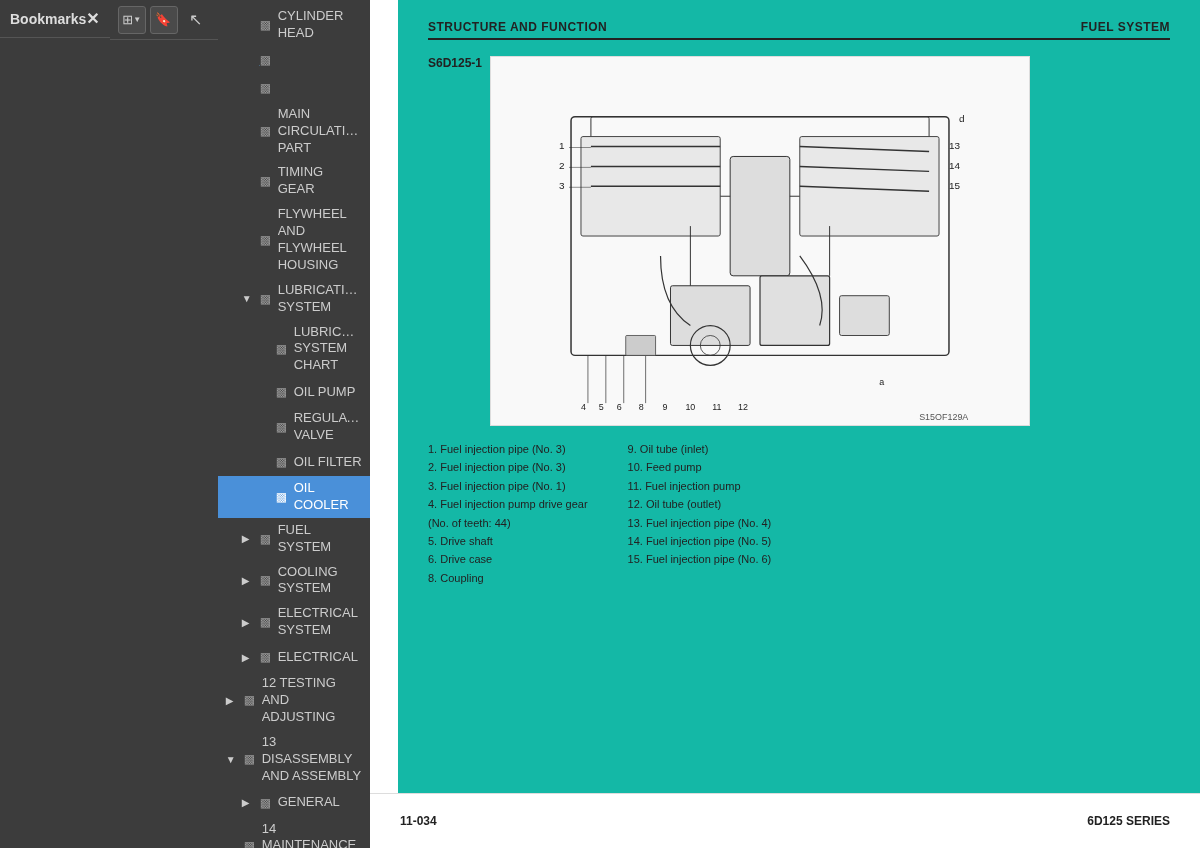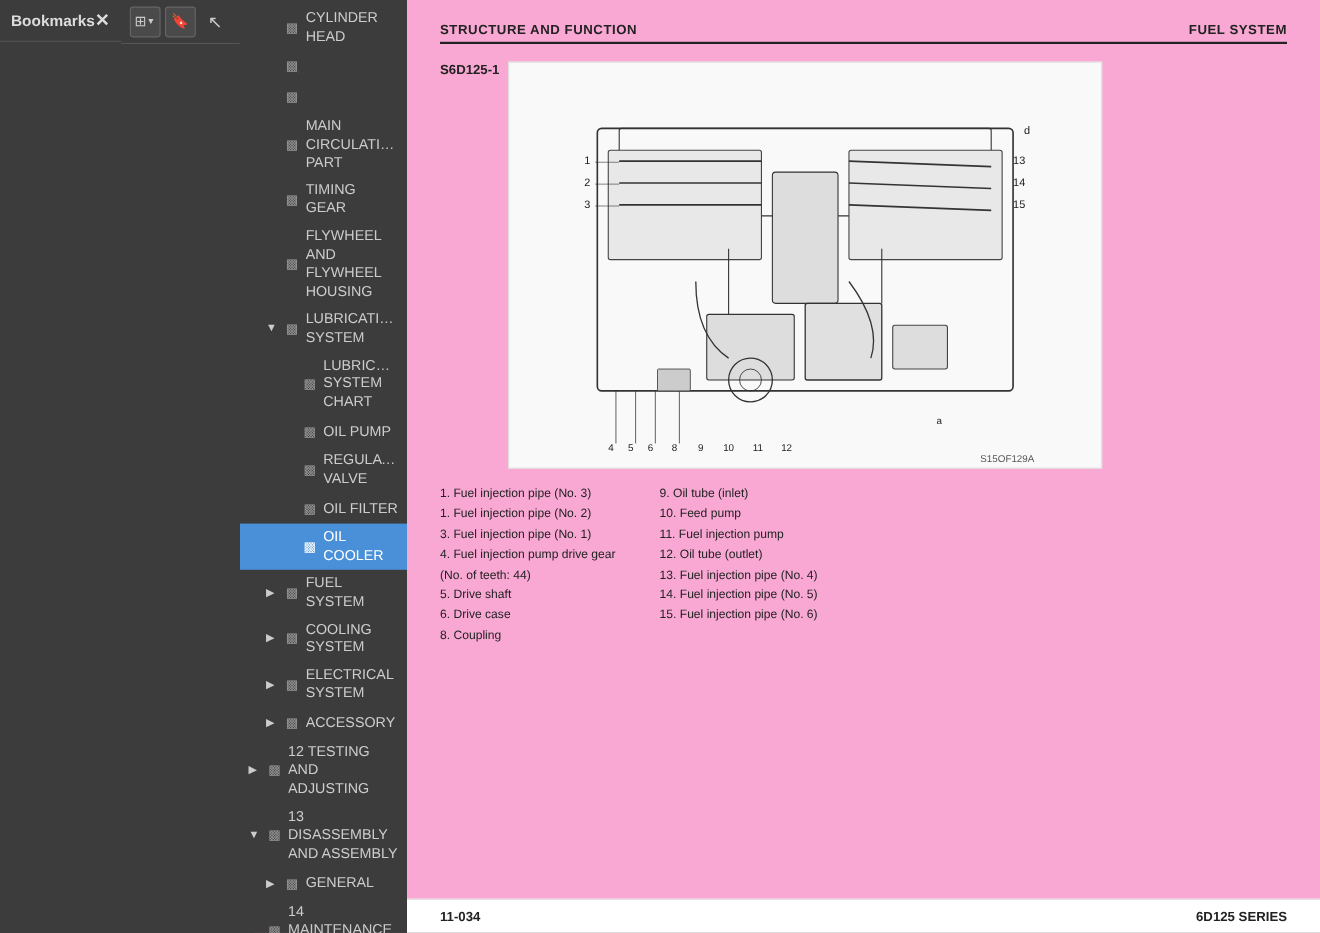--- a/index.html
+++ b/index.html
@@ -127,21 +127,22 @@
       display: flex;
       flex-direction: column;
       position: relative;
     }
 
     
     .page-content {
       flex: 1;
       padding: 20px 30px;
       overflow: hidden;
-      background: #f9a8d4;
+      background: #14b8a6;
+      margin-left: 28px;
     }
 
     
     .page-header {
       display: flex;
       justify-content: space-between;
       align-items: center;
       border-bottom: 2px solid #222;
       padding-bottom: 4px;
       margin-bottom: 16px;
@@ -202,21 +203,21 @@
     }
     .parts-item {
       line-height: 1.4;
     }
 
     
     .page-footer {
       display: flex;
       justify-content: space-between;
       align-items: center;
-      padding: 8px 30px;
+      padding: 20px 30px;
       border-top: 1px solid #ddd;
       font-size: 12px;
       color: #222;
       font-weight: bold;
     }
   </style>
 </head>
 <body>
 
 <div id="sidebar">
@@ -310,21 +311,21 @@
         <span class="tree-item-label">COOLING SYSTEM</span>
       </div>
       <div class="tree-item" style="padding-left: 24px;">
         <span class="chevron" style="font-size: 10px;">▶</span>
         <span class="bookmark-icon" style="color: rgb(153, 153, 153);">▩</span>
         <span class="tree-item-label">ELECTRICAL SYSTEM</span>
       </div>
       <div class="tree-item" style="padding-left: 24px;">
         <span class="chevron" style="font-size: 10px;">▶</span>
         <span class="bookmark-icon" style="color: rgb(153, 153, 153);">▩</span>
-        <span class="tree-item-label">ACCESSORY</span>
+        <span class="tree-item-label">ELECTRICAL</span>
       </div>
       <div class="tree-item" style="padding-left: 8px;">
         <span class="chevron" style="font-size: 10px;">▶</span>
         <span class="bookmark-icon" style="color: rgb(153, 153, 153);">▩</span>
         <span class="tree-item-label">12 TESTING AND ADJUSTING</span>
       </div>
       <div class="tree-item" style="padding-left: 8px;">
         <span class="chevron" style="font-size: 10px;">▼</span>
         <span class="bookmark-icon" style="color: rgb(153, 153, 153);">▩</span>
         <span class="tree-item-label">13 DISASSEMBLY AND ASSEMBLY</span>
@@ -423,21 +424,21 @@
           <line x1="340" y1="170" x2="340" y2="220" stroke="#333" stroke-width="1"></line>
 
           <text x="430" y="365" font-size="9" fill="#555">S15OF129A</text>
         </svg>
       </div>
     </div>
 
     <div class="parts-list">
       <div class="parts-col" id="parts-left">
           <div class="parts-item">1. Fuel injection pipe (No. 3)</div>
-          <div class="parts-item">1. Fuel injection pipe (No. 2)</div>
+          <div class="parts-item">2. Fuel injection pipe (No. 3)</div>
           <div class="parts-item">3. Fuel injection pipe (No. 1)</div>
           <div class="parts-item">4. Fuel injection pump drive gear</div>
           <div class="parts-item">    (No. of teeth: 44)</div>
           <div class="parts-item">5. Drive shaft</div>
           <div class="parts-item">6. Drive case</div>
           <div class="parts-item">8. Coupling</div>
         </div>
       <div class="parts-col" id="parts-right">
           <div class="parts-item">9. Oil tube (inlet)</div>
           <div class="parts-item">10. Feed pump</div>

